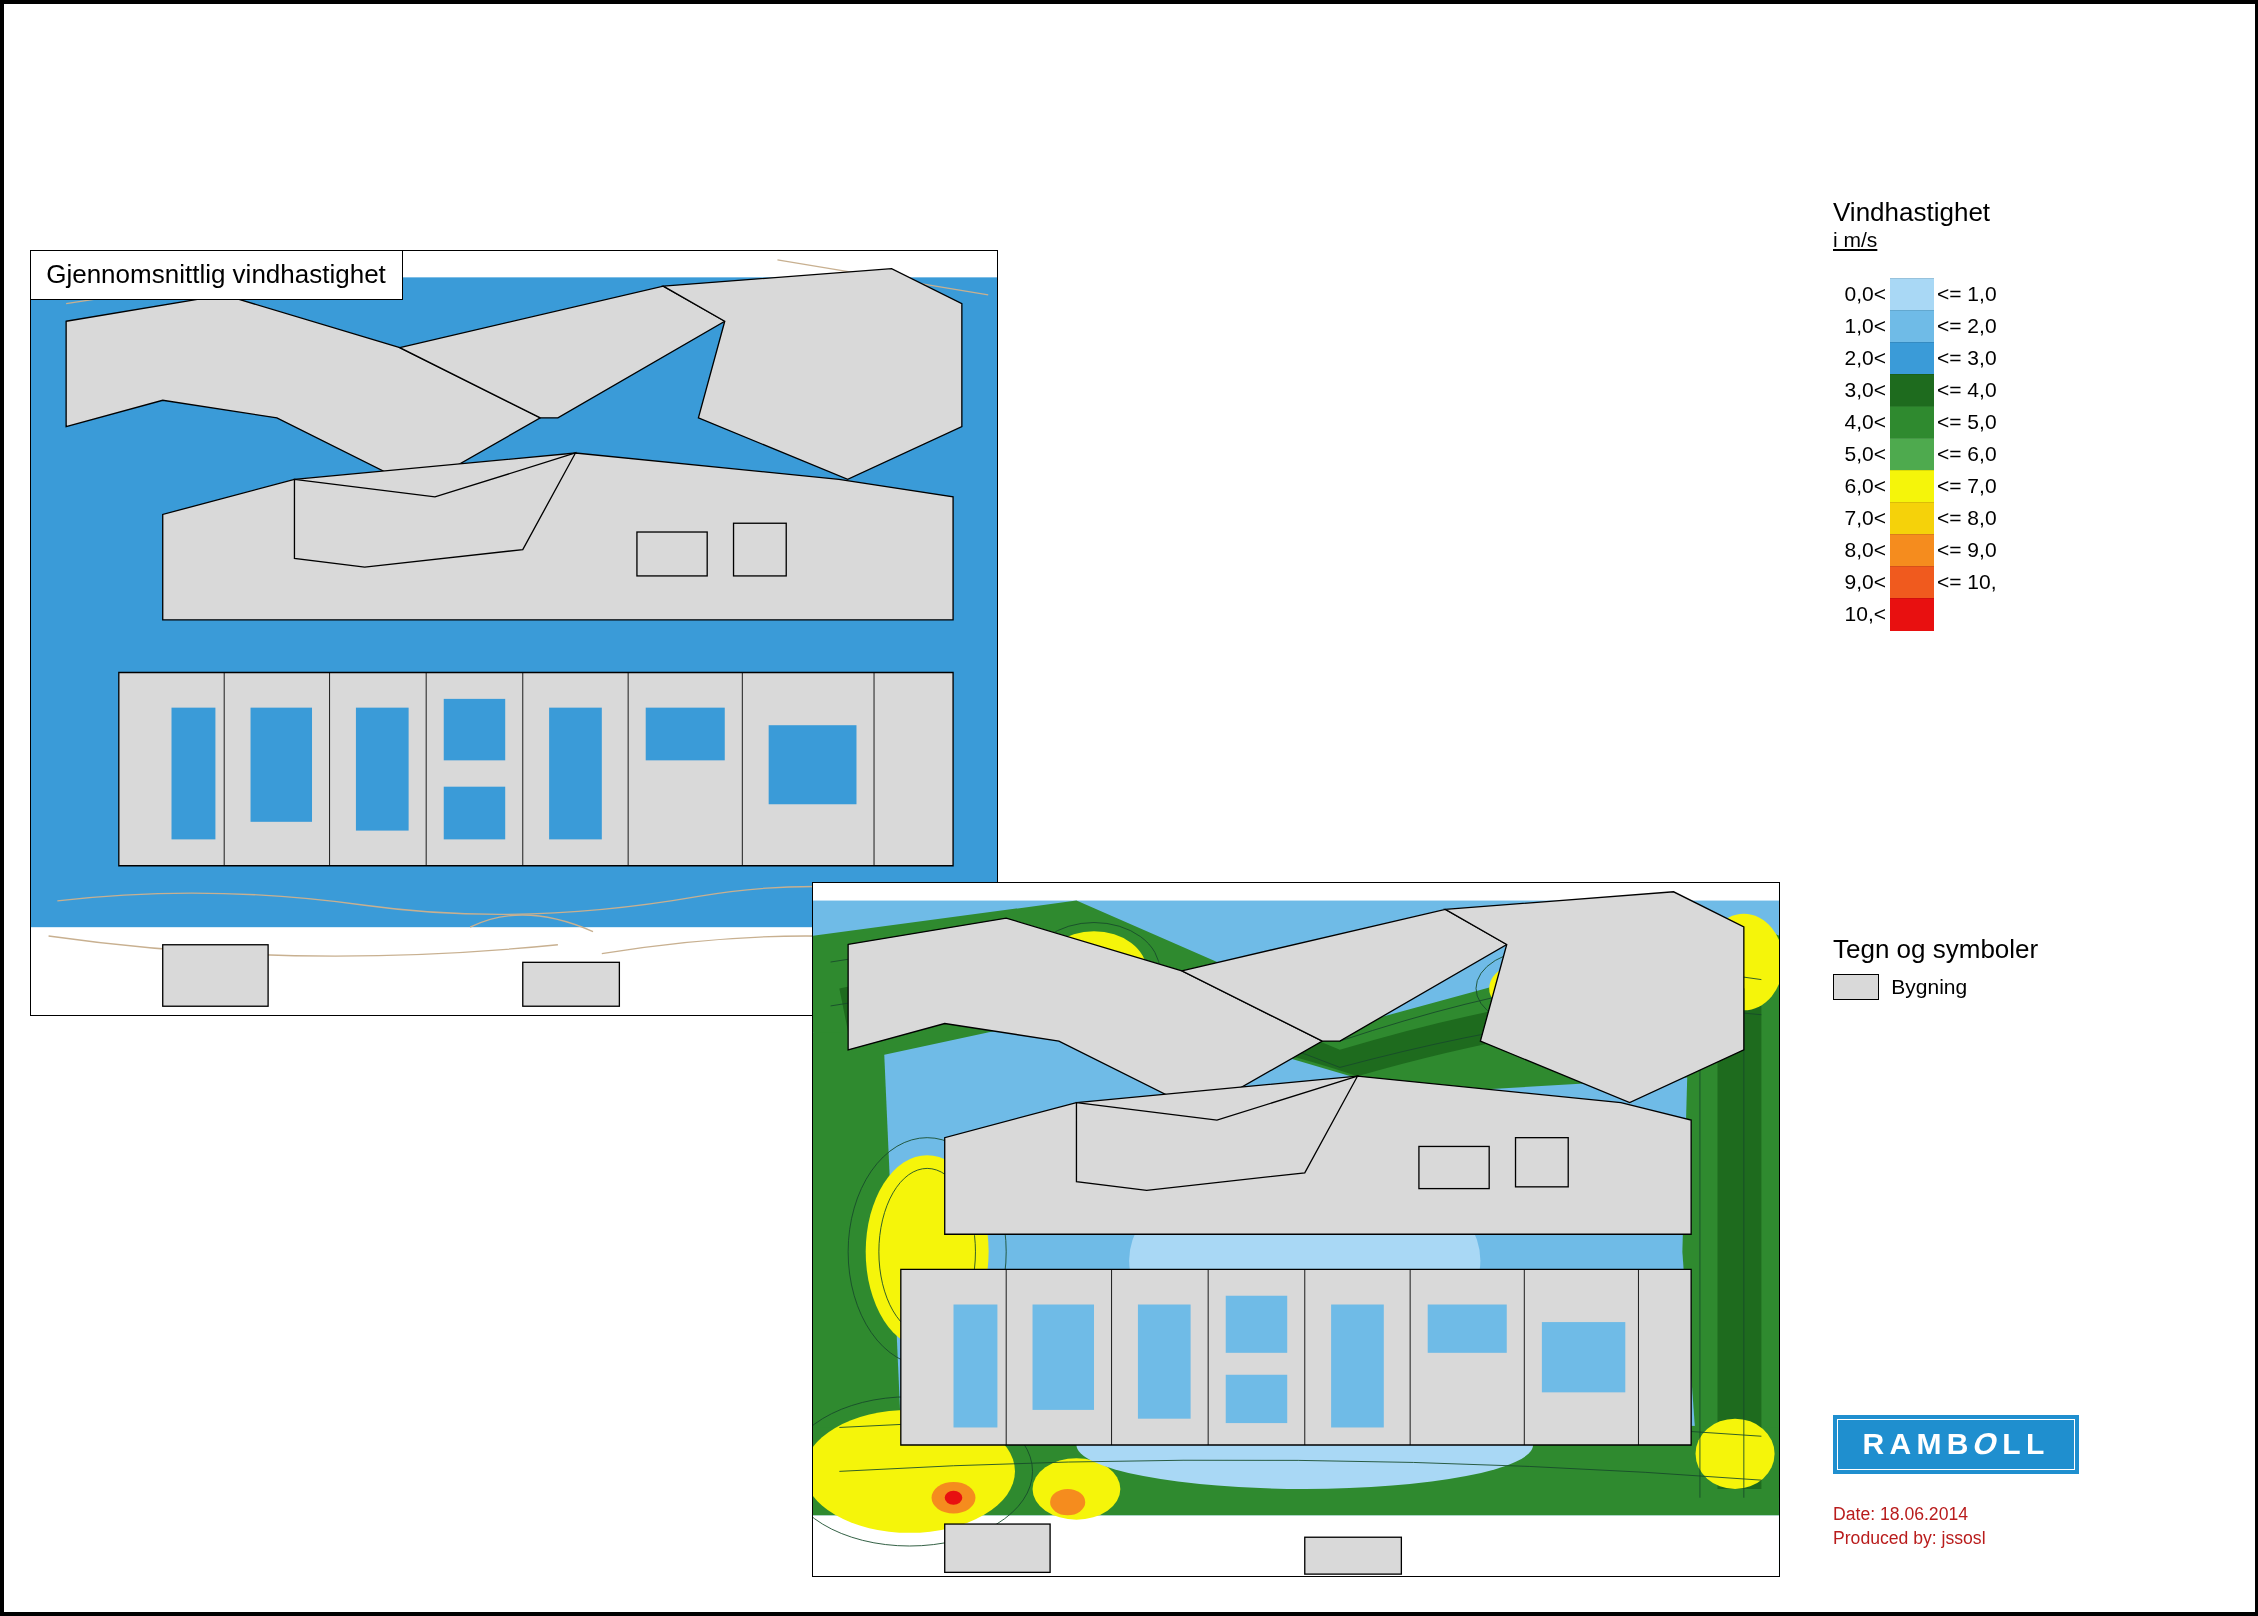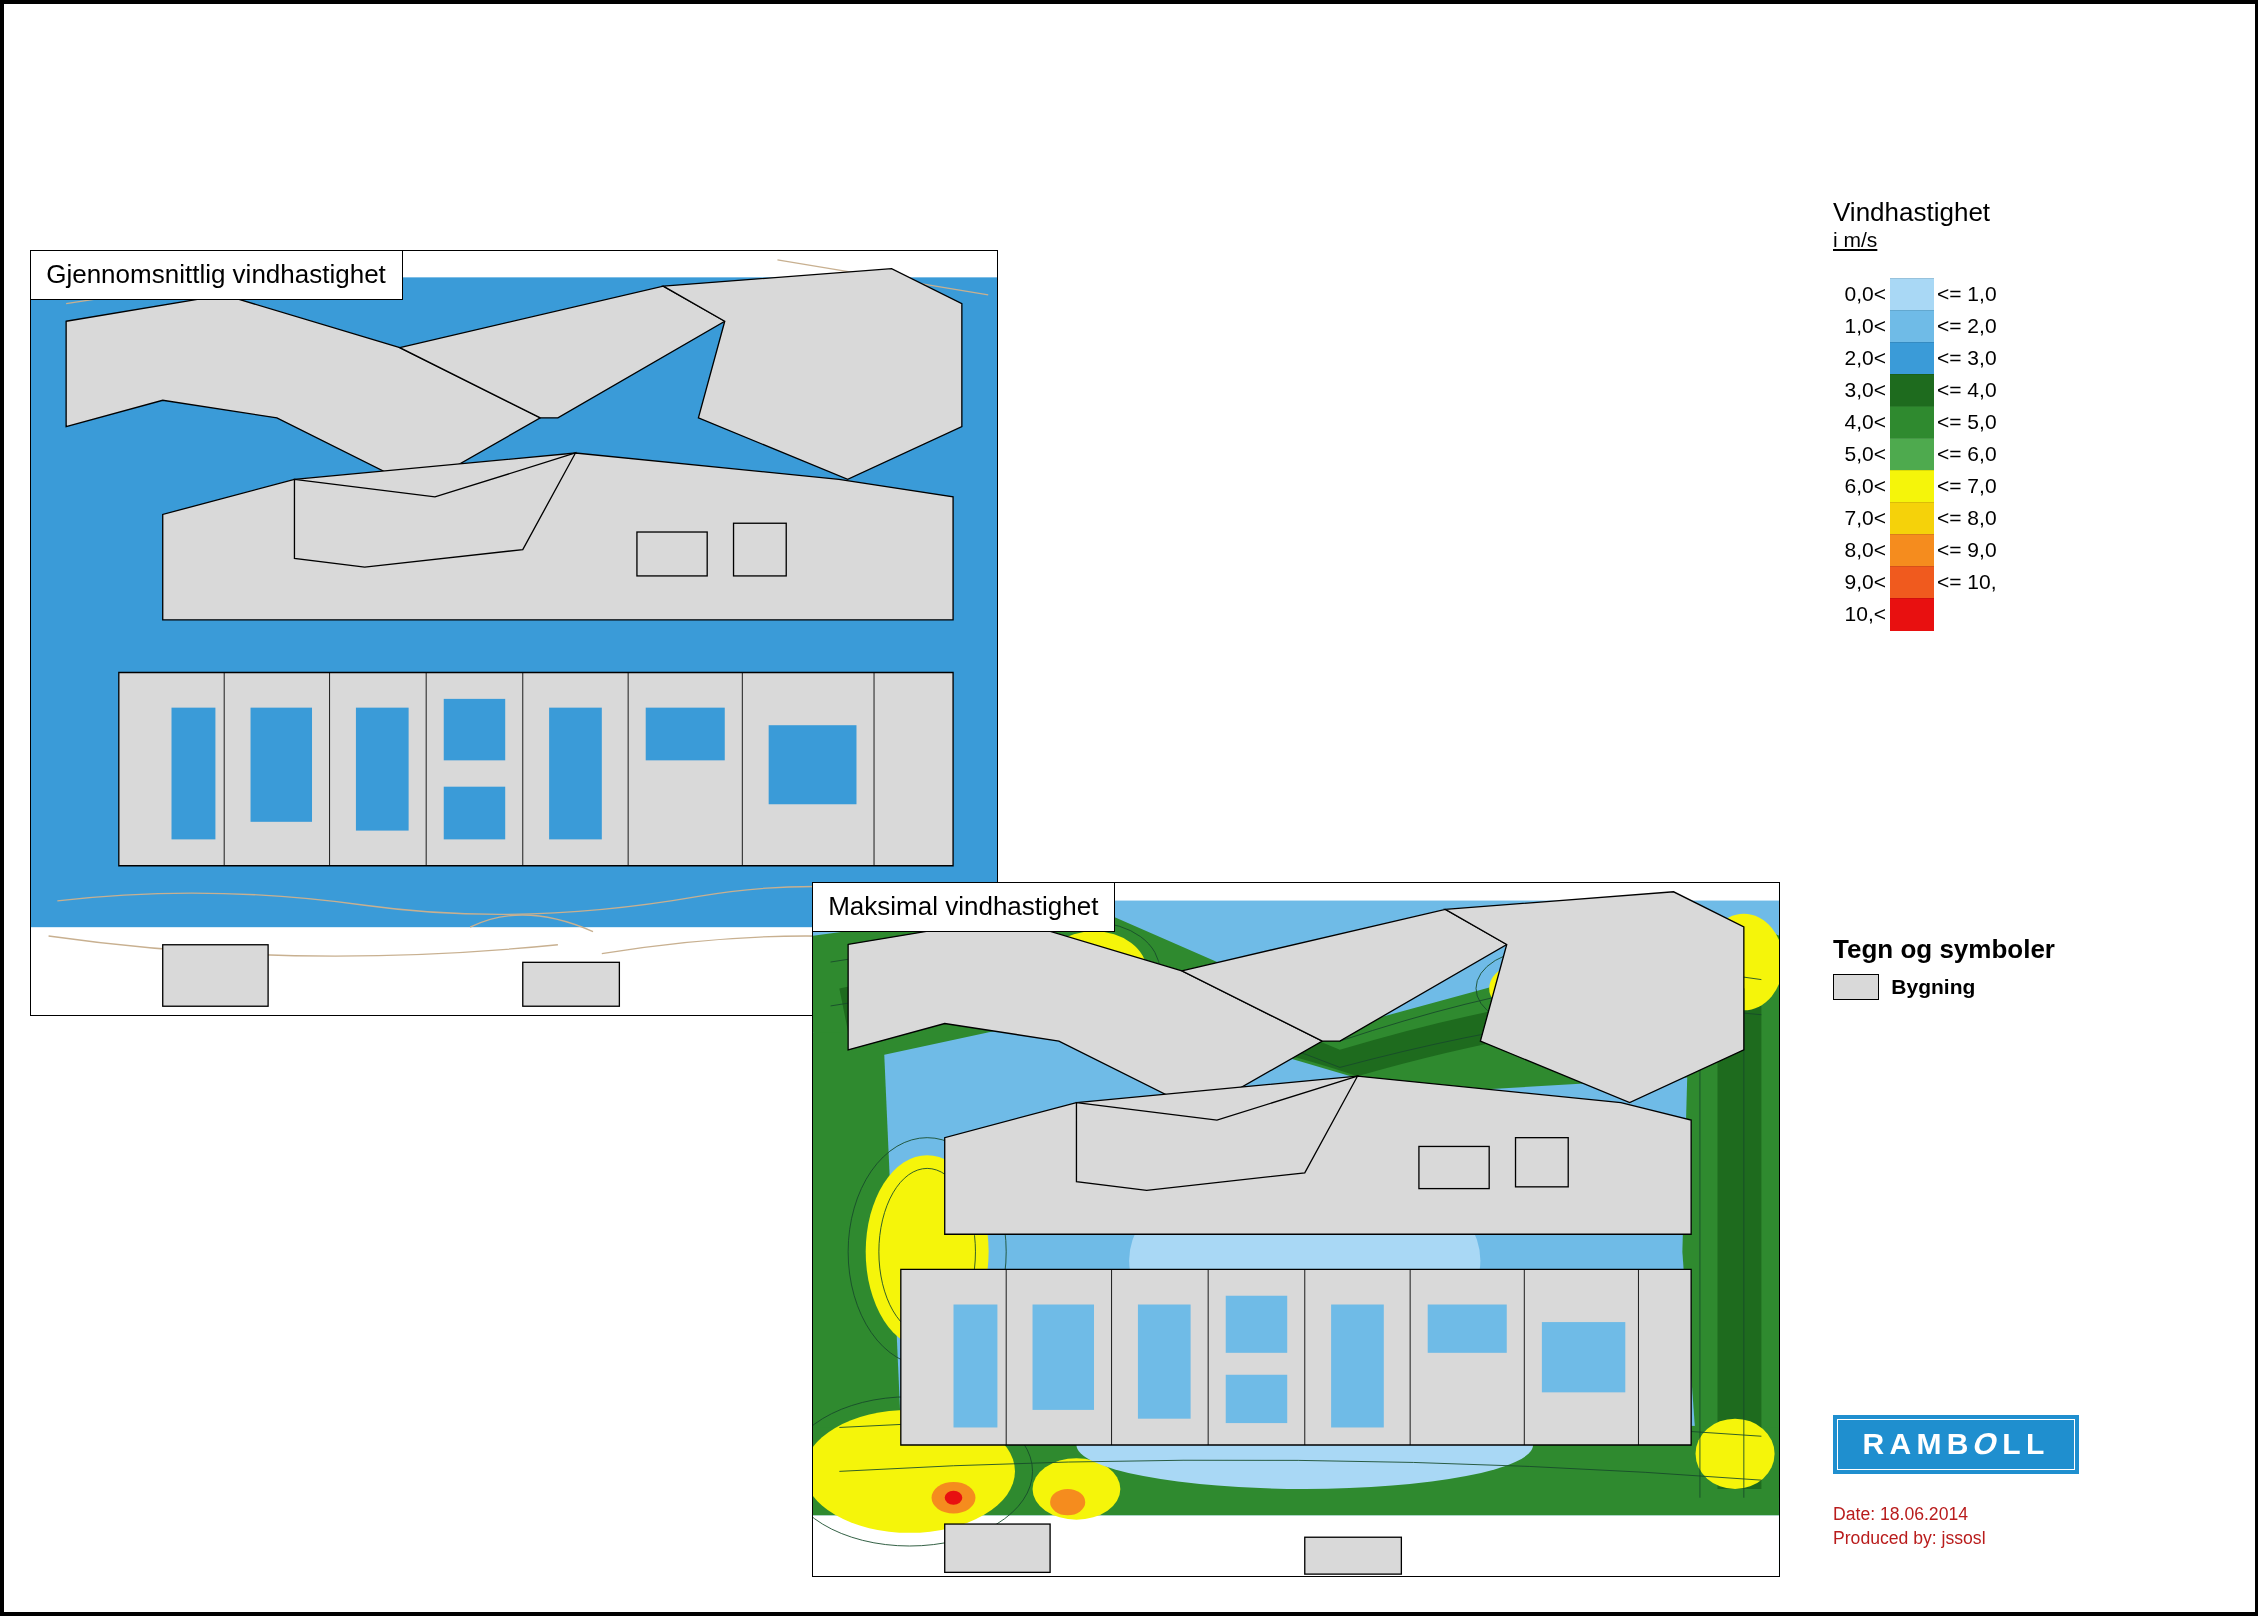--- a/index.html
+++ b/index.html
@@ -10,21 +10,21 @@
   .map .bg{position:absolute;inset:0;}
   .map .label{position:absolute;left:-1.8px;top:-1.8px;background:#fff;border:1.8px solid #000;padding:8.8px 16px;font-size:26px;}
   .map svg{display:block;}
   .legend{position:absolute;right:176px;top:193px;width:246px;}
   .legend .lt{font-size:26px;}
   .legend .lu{font-size:21px;margin-bottom:26px;text-decoration:underline;}
   .legend-row{display:flex;align-items:center;height:32px;}
   .legend-row .low{width:53px;text-align:right;font-size:21px;}
   .legend-row .sw{width:44px;height:32px;margin:0 3.5px;border-top:0.9px solid rgba(0,0,0,0.1);}
   .legend-row .high{font-size:21px;text-align:center;}
-  .symbols{position:absolute;right:176px;top:930px;width:246px;font-weight:bold;}
+  .symbols{position:absolute;right:176px;top:930px;width:246px;}
   .symbols .st{font-size:26px;}
   .symbols .srow{display:flex;align-items:center;margin-top:8.8px;text-align:center;}
   .symbols .ssw{width:44px;height:24.6px;background:#d9d9d9;border:0.9px solid #000;margin-right:12.3px;}
   .symbols .slab{font-size:21px;}
   .logo-block{position:absolute;right:176px;bottom:61px;width:246px;}
   .logo{background:#1f8fcf;color:#fff;font-size:30px;font-weight:bold;letter-spacing:5.3px;text-align:center;padding:10.5px 0;border:2.6px solid #1f8fcf;outline:1.8px solid #fff;outline-offset:-5.3px;font-family:Arial,sans-serif;position:relative;}
   .logo .slash{display:inline-block;transform:skewX(-15deg);}
   .meta{font-size:17.6px;margin-top:28px;line-height:1.4;color:#b91c1c;}
   
   .bld{fill:#d9d9d9;stroke:#000;stroke-width:1.5;}
@@ -167,23 +167,20 @@
         <line class="bld-line" x1="560" y1="440" x2="560" y2="640"></line>
         <line class="bld-line" x1="680" y1="440" x2="680" y2="640"></line>
         <line class="bld-line" x1="810" y1="440" x2="810" y2="640"></line>
         <line class="bld-line" x1="940" y1="440" x2="940" y2="640"></line>
         <rect class="bld" x="150" y="730" width="120" height="55"></rect>
         <rect class="bld" x="560" y="745" width="110" height="42"></rect>
         <rect class="bld" x="690" y="300" width="80" height="48"></rect>
         <rect class="bld" x="800" y="290" width="60" height="56"></rect>
       </g>
     </svg>
-    <div class="label">
-      <span>Maksimal vindhastighet</span>
-    </div>
   </div>
 
   <div class="legend">
     <div class="lt">Vindhastighet</div>
     <div class="lu">i m/s</div>
     <div id="legend-rows">
         <div class="legend-row">
           <span class="low">0,0&lt;</span>
           <span class="sw" style="background:#a9d8f5"></span>
           <span class="high">&lt;= 1,0</span>

